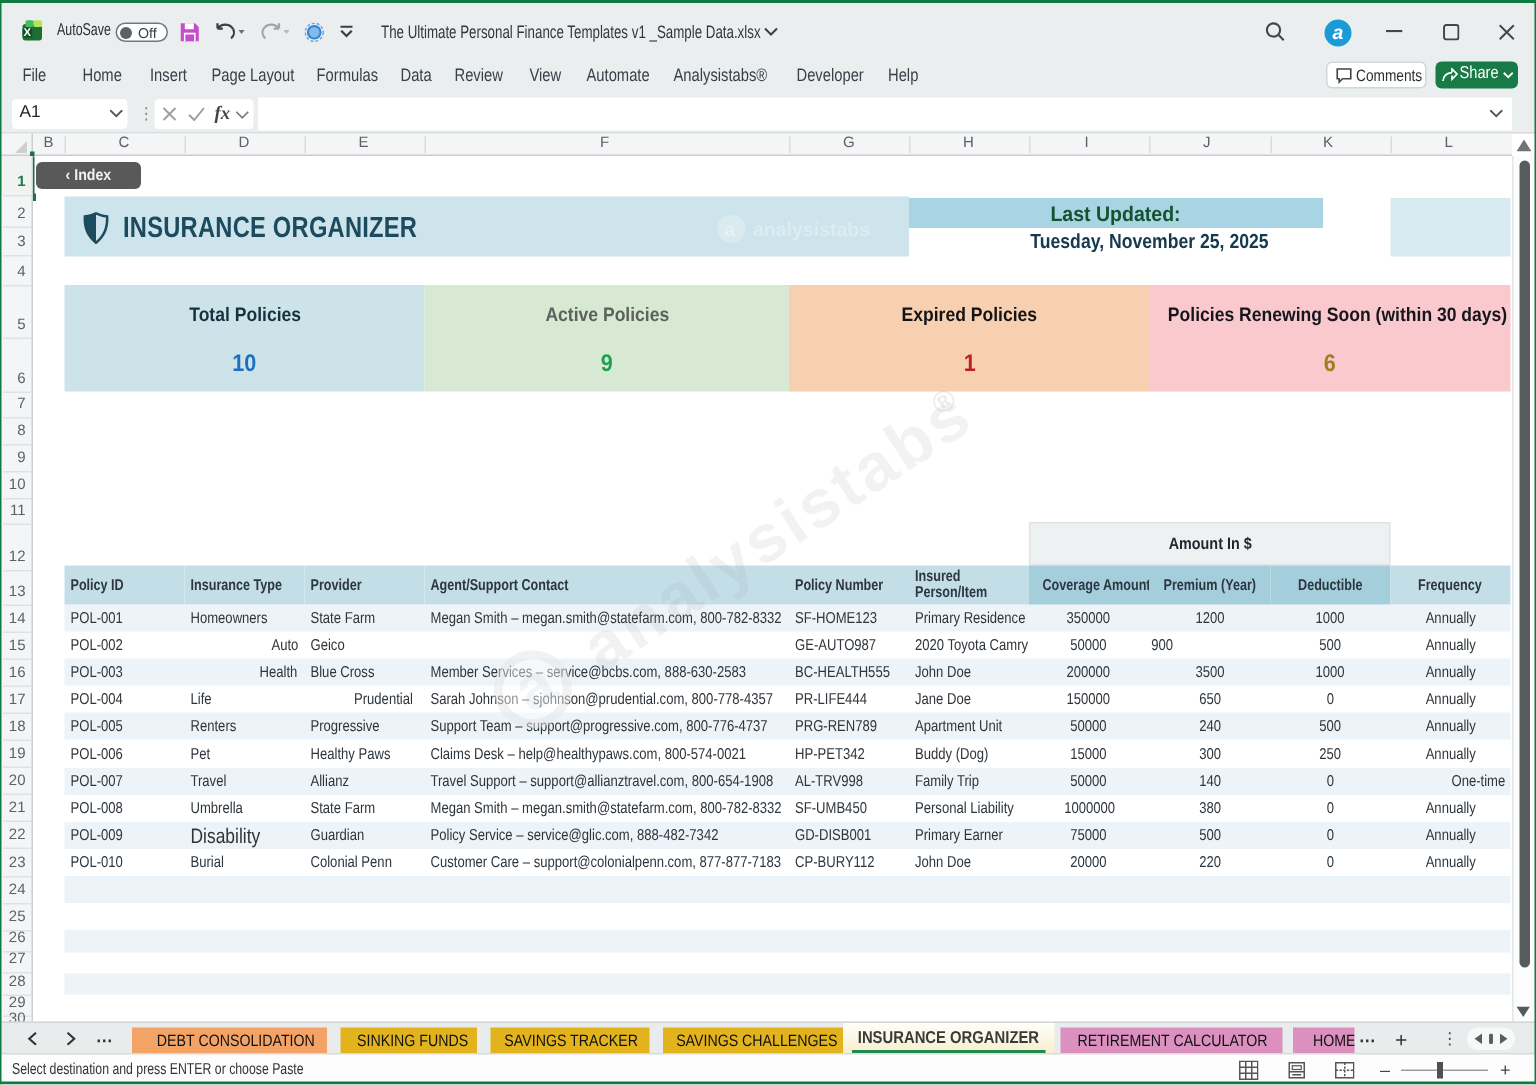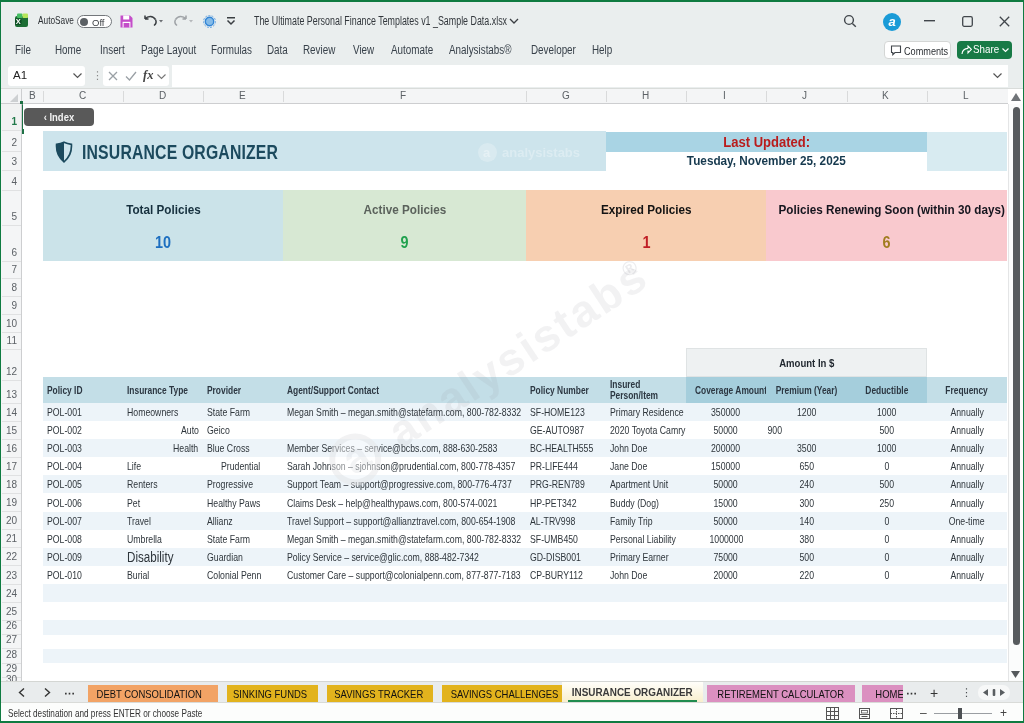--- a/index.html
+++ b/index.html
@@ -17,21 +17,21 @@
 .csep { position:absolute; top:2px; width:1px; height:11px; background:#d9dadb; }
 #rowhead { left:0; top:104px; width:22px; height:577px; background:#f4f5f6; border-right:1px solid #cdced0; }
 .rlab { position:absolute; right:4px; font-size:10px; color:#5c6166; }
 .rsep { position:absolute; left:2px; width:19px; height:1px; background:#e0e1e2; }
 
 #grid { left:22px; top:104px; width:986px; height:577px; background:#fff; overflow:hidden; }
 
 #vscroll { left:1008px; top:104px; width:16px; height:577px; background:#fbfcfc; border-left:1px solid #e4e5e6; }
 
 #tabbar { left:0; top:681px; width:1024px; height:21px; background:#e9eced; border-top:1px solid #d4d6d3; }
-.stab { position:absolute; top:3px; height:18px; line-height:18px; font-size:11px; color:#111; text-align:left; white-space:nowrap; }
+.stab { position:absolute; top:3px; height:18px; line-height:18px; font-size:11px; color:#111; text-align:right; white-space:nowrap; }
 .tabtx { display:inline-block; transform:scaleX(0.86); transform-origin:50% 50%; }
 #statusbar { left:0; top:702px; width:1024px; height:21px; background:#fcfdfc; border-top:1px solid #d9dbd8; }
 </style>
 </head>
 <body>
 
 <div class="abs" id="titlebar">
 
   <svg class="abs" style="left:14px;top:11px" width="14" height="15" viewBox="0 0 14 15">
     <rect x="1" y="3" width="13" height="11" rx="2" fill="#1d6e34"></rect>
@@ -268,21 +268,21 @@
           <rect x="0" y="0" width="9" height="22"></rect>
         </clipPath>
       </defs>
       <path d="M9 1.2 C11.4 2.3 14.2 3 16.4 3.3 C16.8 9.4 15.4 15.8 9 20.8 C2.6 15.8 1.2 9.4 1.6 3.3 C3.8 3 6.6 2.3 9 1.2 Z" fill="none" stroke="#1c4a5e" stroke-width="1.7"></path>
       <path d="M9 1.2 C11.4 2.3 14.2 3 16.4 3.3 C16.8 9.4 15.4 15.8 9 20.8 C2.6 15.8 1.2 9.4 1.6 3.3 C3.8 3 6.6 2.3 9 1.2 Z" fill="#1c4a5e" clip-path="url(#lh)"></path>
     </svg>
     <div style="position:absolute;left:60px;top:36px;width:300px;height:24px;font-size:19.5px;font-weight:bold;color:#1c4a5e;letter-spacing:0.2px;line-height:24px;transform:scaleX(0.81);transform-origin:0 50%;white-space:nowrap">INSURANCE ORGANIZER</div>
     <div style="position:absolute;left:456px;top:39px;width:19px;height:19px;border-radius:50%;background:rgba(255,255,255,0.24)"></div>
     <div style="position:absolute;left:461px;top:41px;font-size:13px;font-weight:bold;color:rgba(255,255,255,0.34)">a</div>
     <div style="position:absolute;left:480px;top:41px;font-size:13px;font-weight:bold;color:rgba(255,255,255,0.30)">analysistabs</div>
-    <div style="position:absolute;left:584px;top:28px;width:321px;height:20px;background:#a9d4e4;text-align:center;font-size:14px;font-weight:bold;color:#b91c1c;line-height:20px"><span style="display:inline-block;transform:scaleX(0.93)">Last Updated:</span></div>
+    <div style="position:absolute;left:584px;top:28px;width:276px;height:20px;background:#a9d4e4;text-align:center;font-size:14px;font-weight:bold;color:#14532d;line-height:20px"><span style="display:inline-block;transform:scaleX(0.93)">Last Updated:</span></div>
     <div style="position:absolute;left:584px;top:48px;width:321px;height:18.5px;background:#fff;text-align:center;font-size:13.5px;font-weight:bold;color:#16394e;line-height:18px"><span style="display:inline-block;transform:scaleX(0.87)">Tuesday, November 25, 2025</span></div>
     <div style="position:absolute;left:905px;top:28px;width:80px;height:38.5px;background:#d8ebf1"></div>
     <div style="position:absolute;left:21px;top:86px;width:240px;height:71px;background:#cbe3e9"></div>
     <div style="position:absolute;left:21px;top:98px;width:240px;text-align:center;font-size:13px;font-weight:bold;color:#16303e;white-space:nowrap"><span style="display:inline-block;transform:scaleX(0.90)">Total Policies</span></div>
     <div style="position:absolute;left:21px;top:130px;width:240px;text-align:center;font-size:16px;font-weight:bold;color:#1d6fc0"><span style="display:inline-block;transform:scaleX(0.9)">10</span></div>
     <div style="position:absolute;left:261px;top:86px;width:243px;height:71px;background:#d7e8d3"></div>
     <div style="position:absolute;left:261px;top:98px;width:243px;text-align:center;font-size:13px;font-weight:bold;color:#5b625c;white-space:nowrap"><span style="display:inline-block;transform:scaleX(0.90)">Active Policies</span></div>
     <div style="position:absolute;left:261px;top:130px;width:243px;text-align:center;font-size:16px;font-weight:bold;color:#21a14e"><span style="display:inline-block;transform:scaleX(0.9)">9</span></div>
     <div style="position:absolute;left:504px;top:86px;width:240px;height:71px;background:#f7cfb1"></div>
     <div style="position:absolute;left:504px;top:98px;width:240px;text-align:center;font-size:13px;font-weight:bold;color:#131313;white-space:nowrap"><span style="display:inline-block;transform:scaleX(0.90)">Expired Policies</span></div>
@@ -325,21 +325,21 @@
     <div style="position:absolute;left:181px;top:335.2px;width:80px;height:18.100000000000023px;text-align:left;padding-left:4px;font-size:10.5px;color:#2e353b;line-height:18.100000000000023px;white-space:nowrap;overflow:hidden"><span style="display:inline-block;transform:scaleX(0.83);transform-origin:0 50%">Blue Cross</span></div>
     <div style="position:absolute;left:261px;top:335.2px;width:243px;height:18.100000000000023px;text-align:left;padding-left:4px;font-size:10.5px;color:#2e353b;line-height:18.100000000000023px;white-space:nowrap;overflow:hidden"><span style="display:inline-block;transform:scaleX(0.83);transform-origin:0 50%">Member Services – service@bcbs.com, 888-630-2583</span></div>
     <div style="position:absolute;left:504px;top:335.2px;width:80px;height:18.100000000000023px;text-align:left;padding-left:4px;font-size:10.5px;color:#2e353b;line-height:18.100000000000023px;white-space:nowrap;overflow:hidden"><span style="display:inline-block;transform:scaleX(0.83);transform-origin:0 50%">BC-HEALTH555</span></div>
     <div style="position:absolute;left:584px;top:335.2px;width:80px;height:18.100000000000023px;text-align:left;padding-left:4px;font-size:10.5px;color:#2e353b;line-height:18.100000000000023px;white-space:nowrap;overflow:hidden"><span style="display:inline-block;transform:scaleX(0.83);transform-origin:0 50%">John Doe</span></div>
     <div style="position:absolute;left:664px;top:335.2px;width:80px;height:18.100000000000023px;text-align:center;font-size:10.5px;color:#2e353b;line-height:18.100000000000023px;white-space:nowrap;overflow:hidden"><span style="display:inline-block;transform:scaleX(0.83);transform-origin:50% 50%">200000</span></div>
     <div style="position:absolute;left:744px;top:335.2px;width:81px;height:18.100000000000023px;text-align:center;font-size:10.5px;color:#2e353b;line-height:18.100000000000023px;white-space:nowrap;overflow:hidden"><span style="display:inline-block;transform:scaleX(0.83);transform-origin:50% 50%">3500</span></div>
     <div style="position:absolute;left:825px;top:335.2px;width:80px;height:18.100000000000023px;text-align:center;font-size:10.5px;color:#2e353b;line-height:18.100000000000023px;white-space:nowrap;overflow:hidden"><span style="display:inline-block;transform:scaleX(0.83);transform-origin:50% 50%">1000</span></div>
     <div style="position:absolute;left:905px;top:335.2px;width:80px;height:18.100000000000023px;text-align:center;font-size:10.5px;color:#2e353b;line-height:18.100000000000023px;white-space:nowrap;overflow:hidden"><span style="display:inline-block;transform:scaleX(0.83);transform-origin:50% 50%">Annually</span></div>
     <div style="position:absolute;left:21px;top:353.3px;width:80px;height:18.099999999999966px;text-align:left;padding-left:4px;font-size:10.5px;color:#2e353b;line-height:18.099999999999966px;white-space:nowrap;overflow:hidden"><span style="display:inline-block;transform:scaleX(0.83);transform-origin:0 50%">POL-004</span></div>
     <div style="position:absolute;left:101px;top:353.3px;width:80px;height:18.099999999999966px;text-align:left;padding-left:4px;font-size:10.5px;color:#2e353b;line-height:18.099999999999966px;white-space:nowrap;overflow:hidden"><span style="display:inline-block;transform:scaleX(0.83);transform-origin:0 50%">Life</span></div>
-    <div style="position:absolute;left:181px;top:353.3px;width:80px;height:18.099999999999966px;text-align:center;padding-left:4px;font-size:10.5px;color:#2e353b;line-height:18.099999999999966px;white-space:nowrap;overflow:hidden"><span style="display:inline-block;transform:scaleX(0.83);transform-origin:0 50%">Prudential</span></div>
+    <div style="position:absolute;left:181px;top:353.3px;width:80px;height:18.099999999999966px;text-align:right;padding-left:4px;font-size:10.5px;color:#2e353b;line-height:18.099999999999966px;white-space:nowrap;overflow:hidden"><span style="display:inline-block;transform:scaleX(0.83);transform-origin:0 50%">Prudential</span></div>
     <div style="position:absolute;left:261px;top:353.3px;width:243px;height:18.099999999999966px;text-align:left;padding-left:4px;font-size:10.5px;color:#2e353b;line-height:18.099999999999966px;white-space:nowrap;overflow:hidden"><span style="display:inline-block;transform:scaleX(0.83);transform-origin:0 50%">Sarah Johnson – sjohnson@prudential.com, 800-778-4357</span></div>
     <div style="position:absolute;left:504px;top:353.3px;width:80px;height:18.099999999999966px;text-align:left;padding-left:4px;font-size:10.5px;color:#2e353b;line-height:18.099999999999966px;white-space:nowrap;overflow:hidden"><span style="display:inline-block;transform:scaleX(0.83);transform-origin:0 50%">PR-LIFE444</span></div>
     <div style="position:absolute;left:584px;top:353.3px;width:80px;height:18.099999999999966px;text-align:left;padding-left:4px;font-size:10.5px;color:#2e353b;line-height:18.099999999999966px;white-space:nowrap;overflow:hidden"><span style="display:inline-block;transform:scaleX(0.83);transform-origin:0 50%">Jane Doe</span></div>
     <div style="position:absolute;left:664px;top:353.3px;width:80px;height:18.099999999999966px;text-align:center;font-size:10.5px;color:#2e353b;line-height:18.099999999999966px;white-space:nowrap;overflow:hidden"><span style="display:inline-block;transform:scaleX(0.83);transform-origin:50% 50%">150000</span></div>
     <div style="position:absolute;left:744px;top:353.3px;width:81px;height:18.099999999999966px;text-align:center;font-size:10.5px;color:#2e353b;line-height:18.099999999999966px;white-space:nowrap;overflow:hidden"><span style="display:inline-block;transform:scaleX(0.83);transform-origin:50% 50%">650</span></div>
     <div style="position:absolute;left:825px;top:353.3px;width:80px;height:18.099999999999966px;text-align:center;font-size:10.5px;color:#2e353b;line-height:18.099999999999966px;white-space:nowrap;overflow:hidden"><span style="display:inline-block;transform:scaleX(0.83);transform-origin:50% 50%">0</span></div>
     <div style="position:absolute;left:905px;top:353.3px;width:80px;height:18.099999999999966px;text-align:center;font-size:10.5px;color:#2e353b;line-height:18.099999999999966px;white-space:nowrap;overflow:hidden"><span style="display:inline-block;transform:scaleX(0.83);transform-origin:50% 50%">Annually</span></div>
     <div style="position:absolute;left:21px;top:371.4px;width:80px;height:18.100000000000023px;text-align:left;padding-left:4px;font-size:10.5px;color:#2e353b;line-height:18.100000000000023px;white-space:nowrap;overflow:hidden"><span style="display:inline-block;transform:scaleX(0.83);transform-origin:0 50%">POL-005</span></div>
     <div style="position:absolute;left:101px;top:371.4px;width:80px;height:18.100000000000023px;text-align:left;padding-left:4px;font-size:10.5px;color:#2e353b;line-height:18.100000000000023px;white-space:nowrap;overflow:hidden"><span style="display:inline-block;transform:scaleX(0.83);transform-origin:0 50%">Renters</span></div>
     <div style="position:absolute;left:181px;top:371.4px;width:80px;height:18.100000000000023px;text-align:left;padding-left:4px;font-size:10.5px;color:#2e353b;line-height:18.100000000000023px;white-space:nowrap;overflow:hidden"><span style="display:inline-block;transform:scaleX(0.83);transform-origin:0 50%">Progressive</span></div>
@@ -362,21 +362,21 @@
     <div style="position:absolute;left:905px;top:389.5px;width:80px;height:18.100000000000023px;text-align:center;font-size:10.5px;color:#2e353b;line-height:18.100000000000023px;white-space:nowrap;overflow:hidden"><span style="display:inline-block;transform:scaleX(0.83);transform-origin:50% 50%">Annually</span></div>
     <div style="position:absolute;left:21px;top:407.6px;width:80px;height:18.100000000000023px;text-align:left;padding-left:4px;font-size:10.5px;color:#2e353b;line-height:18.100000000000023px;white-space:nowrap;overflow:hidden"><span style="display:inline-block;transform:scaleX(0.83);transform-origin:0 50%">POL-007</span></div>
     <div style="position:absolute;left:101px;top:407.6px;width:80px;height:18.100000000000023px;text-align:left;padding-left:4px;font-size:10.5px;color:#2e353b;line-height:18.100000000000023px;white-space:nowrap;overflow:hidden"><span style="display:inline-block;transform:scaleX(0.83);transform-origin:0 50%">Travel</span></div>
     <div style="position:absolute;left:181px;top:407.6px;width:80px;height:18.100000000000023px;text-align:left;padding-left:4px;font-size:10.5px;color:#2e353b;line-height:18.100000000000023px;white-space:nowrap;overflow:hidden"><span style="display:inline-block;transform:scaleX(0.83);transform-origin:0 50%">Allianz</span></div>
     <div style="position:absolute;left:261px;top:407.6px;width:243px;height:18.100000000000023px;text-align:left;padding-left:4px;font-size:10.5px;color:#2e353b;line-height:18.100000000000023px;white-space:nowrap;overflow:hidden"><span style="display:inline-block;transform:scaleX(0.83);transform-origin:0 50%">Travel Support – support@allianztravel.com, 800-654-1908</span></div>
     <div style="position:absolute;left:504px;top:407.6px;width:80px;height:18.100000000000023px;text-align:left;padding-left:4px;font-size:10.5px;color:#2e353b;line-height:18.100000000000023px;white-space:nowrap;overflow:hidden"><span style="display:inline-block;transform:scaleX(0.83);transform-origin:0 50%">AL-TRV998</span></div>
     <div style="position:absolute;left:584px;top:407.6px;width:80px;height:18.100000000000023px;text-align:left;padding-left:4px;font-size:10.5px;color:#2e353b;line-height:18.100000000000023px;white-space:nowrap;overflow:hidden"><span style="display:inline-block;transform:scaleX(0.83);transform-origin:0 50%">Family Trip</span></div>
     <div style="position:absolute;left:664px;top:407.6px;width:80px;height:18.100000000000023px;text-align:center;font-size:10.5px;color:#2e353b;line-height:18.100000000000023px;white-space:nowrap;overflow:hidden"><span style="display:inline-block;transform:scaleX(0.83);transform-origin:50% 50%">50000</span></div>
     <div style="position:absolute;left:744px;top:407.6px;width:81px;height:18.100000000000023px;text-align:center;font-size:10.5px;color:#2e353b;line-height:18.100000000000023px;white-space:nowrap;overflow:hidden"><span style="display:inline-block;transform:scaleX(0.83);transform-origin:50% 50%">140</span></div>
     <div style="position:absolute;left:825px;top:407.6px;width:80px;height:18.100000000000023px;text-align:center;font-size:10.5px;color:#2e353b;line-height:18.100000000000023px;white-space:nowrap;overflow:hidden"><span style="display:inline-block;transform:scaleX(0.83);transform-origin:50% 50%">0</span></div>
-    <div style="position:absolute;left:905px;top:407.6px;width:80px;height:19px;text-align:center;font-size:10.5px;color:#2e353b;line-height:18.100000000000023px;white-space:nowrap;overflow:hidden"><span style="display:inline-block;transform:scaleX(0.83);transform-origin:50% 50%">One-time</span></div>
+    <div style="position:absolute;left:905px;top:407.6px;width:80px;height:19px;text-align:right;font-size:10.5px;color:#2e353b;line-height:18.100000000000023px;white-space:nowrap;overflow:hidden"><span style="display:inline-block;transform:scaleX(0.83);transform-origin:50% 50%">One-time</span></div>
     <div style="position:absolute;left:21px;top:425.70000000000005px;width:80px;height:18.09999999999991px;text-align:left;padding-left:4px;font-size:10.5px;color:#2e353b;line-height:18.09999999999991px;white-space:nowrap;overflow:hidden"><span style="display:inline-block;transform:scaleX(0.83);transform-origin:0 50%">POL-008</span></div>
     <div style="position:absolute;left:101px;top:425.70000000000005px;width:80px;height:18.09999999999991px;text-align:left;padding-left:4px;font-size:10.5px;color:#2e353b;line-height:18.09999999999991px;white-space:nowrap;overflow:hidden"><span style="display:inline-block;transform:scaleX(0.83);transform-origin:0 50%">Umbrella</span></div>
     <div style="position:absolute;left:181px;top:425.70000000000005px;width:80px;height:18.09999999999991px;text-align:left;padding-left:4px;font-size:10.5px;color:#2e353b;line-height:18.09999999999991px;white-space:nowrap;overflow:hidden"><span style="display:inline-block;transform:scaleX(0.83);transform-origin:0 50%">State Farm</span></div>
     <div style="position:absolute;left:261px;top:425.70000000000005px;width:243px;height:18.09999999999991px;text-align:left;padding-left:4px;font-size:10.5px;color:#2e353b;line-height:18.09999999999991px;white-space:nowrap;overflow:hidden"><span style="display:inline-block;transform:scaleX(0.83);transform-origin:0 50%">Megan Smith – megan.smith@statefarm.com, 800-782-8332</span></div>
     <div style="position:absolute;left:504px;top:425.70000000000005px;width:80px;height:18.09999999999991px;text-align:left;padding-left:4px;font-size:10.5px;color:#2e353b;line-height:18.09999999999991px;white-space:nowrap;overflow:hidden"><span style="display:inline-block;transform:scaleX(0.83);transform-origin:0 50%">SF-UMB450</span></div>
     <div style="position:absolute;left:584px;top:425.70000000000005px;width:80px;height:18.09999999999991px;text-align:left;padding-left:4px;font-size:10.5px;color:#2e353b;line-height:18.09999999999991px;white-space:nowrap;overflow:hidden"><span style="display:inline-block;transform:scaleX(0.83);transform-origin:0 50%">Personal Liability</span></div>
     <div style="position:absolute;left:664px;top:425.70000000000005px;width:80px;height:18.09999999999991px;text-align:center;font-size:10.5px;color:#2e353b;line-height:18.09999999999991px;white-space:nowrap;overflow:hidden"><span style="display:inline-block;transform:scaleX(0.83);transform-origin:50% 50%">1000000</span></div>
     <div style="position:absolute;left:744px;top:425.70000000000005px;width:81px;height:18.09999999999991px;text-align:center;font-size:10.5px;color:#2e353b;line-height:18.09999999999991px;white-space:nowrap;overflow:hidden"><span style="display:inline-block;transform:scaleX(0.83);transform-origin:50% 50%">380</span></div>
     <div style="position:absolute;left:825px;top:425.70000000000005px;width:80px;height:18.09999999999991px;text-align:center;font-size:10.5px;color:#2e353b;line-height:18.09999999999991px;white-space:nowrap;overflow:hidden"><span style="display:inline-block;transform:scaleX(0.83);transform-origin:50% 50%">0</span></div>
     <div style="position:absolute;left:905px;top:425.70000000000005px;width:80px;height:18.09999999999991px;text-align:center;font-size:10.5px;color:#2e353b;line-height:18.09999999999991px;white-space:nowrap;overflow:hidden"><span style="display:inline-block;transform:scaleX(0.83);transform-origin:50% 50%">Annually</span></div>

